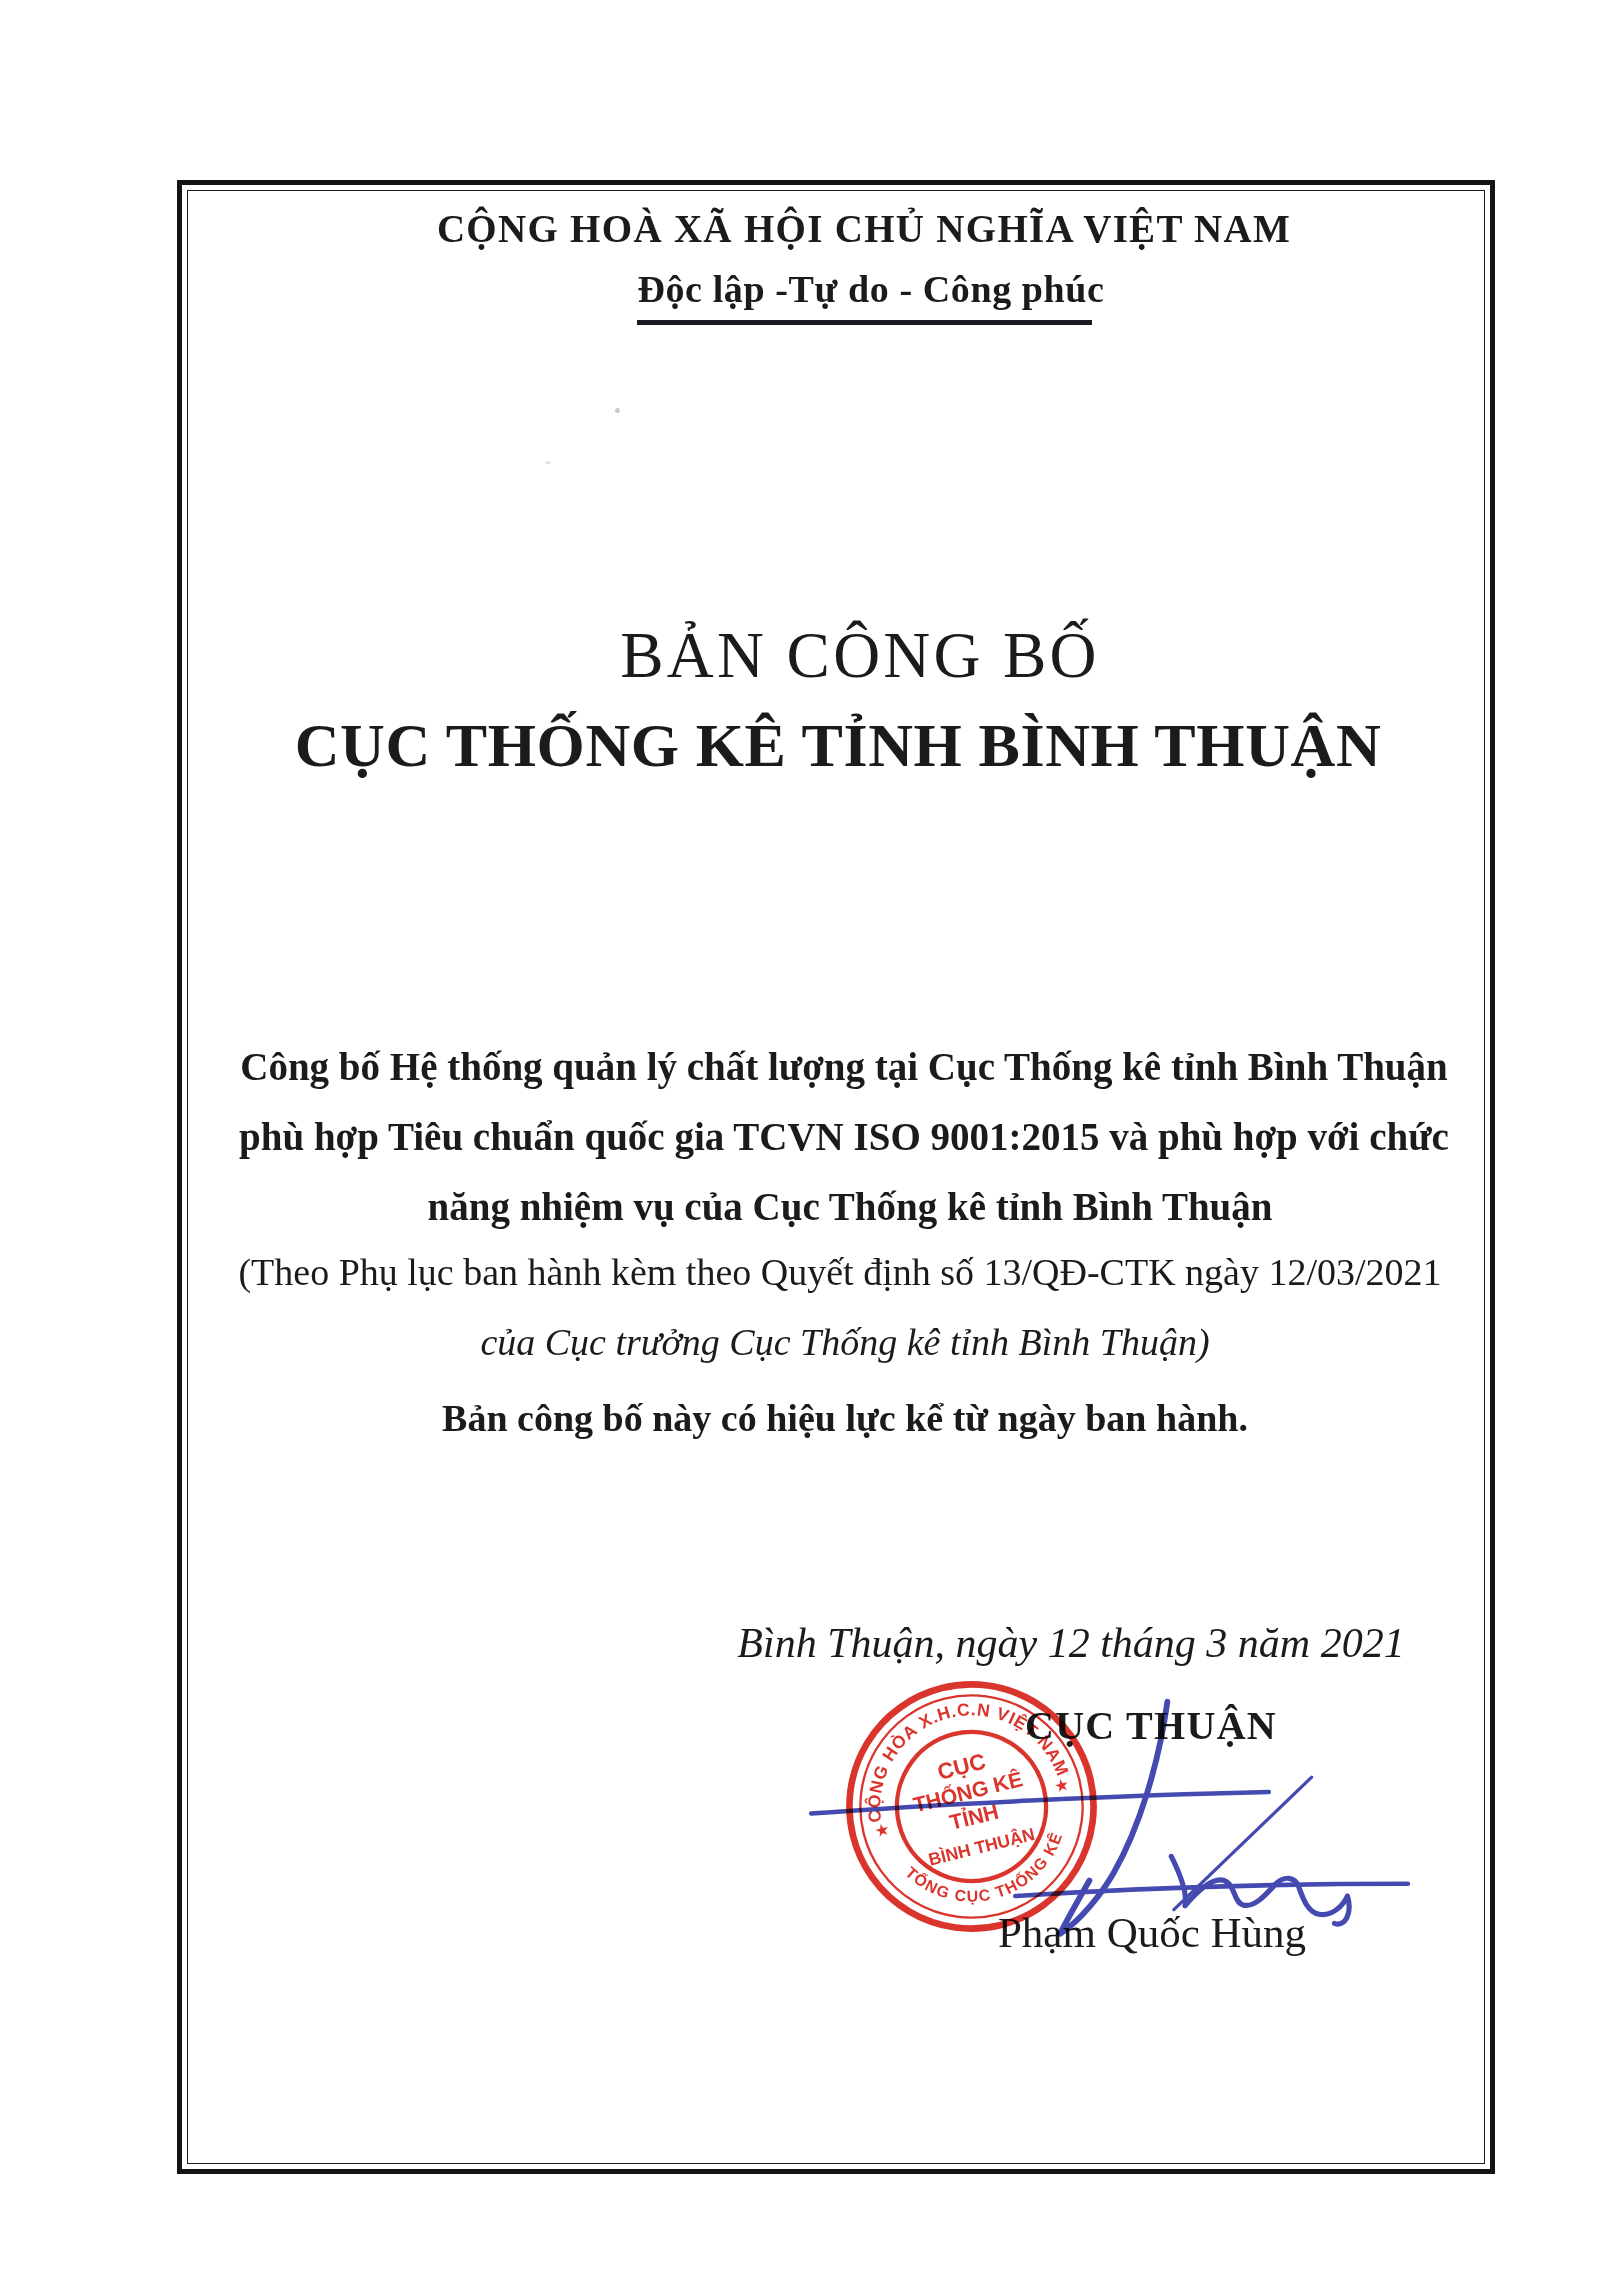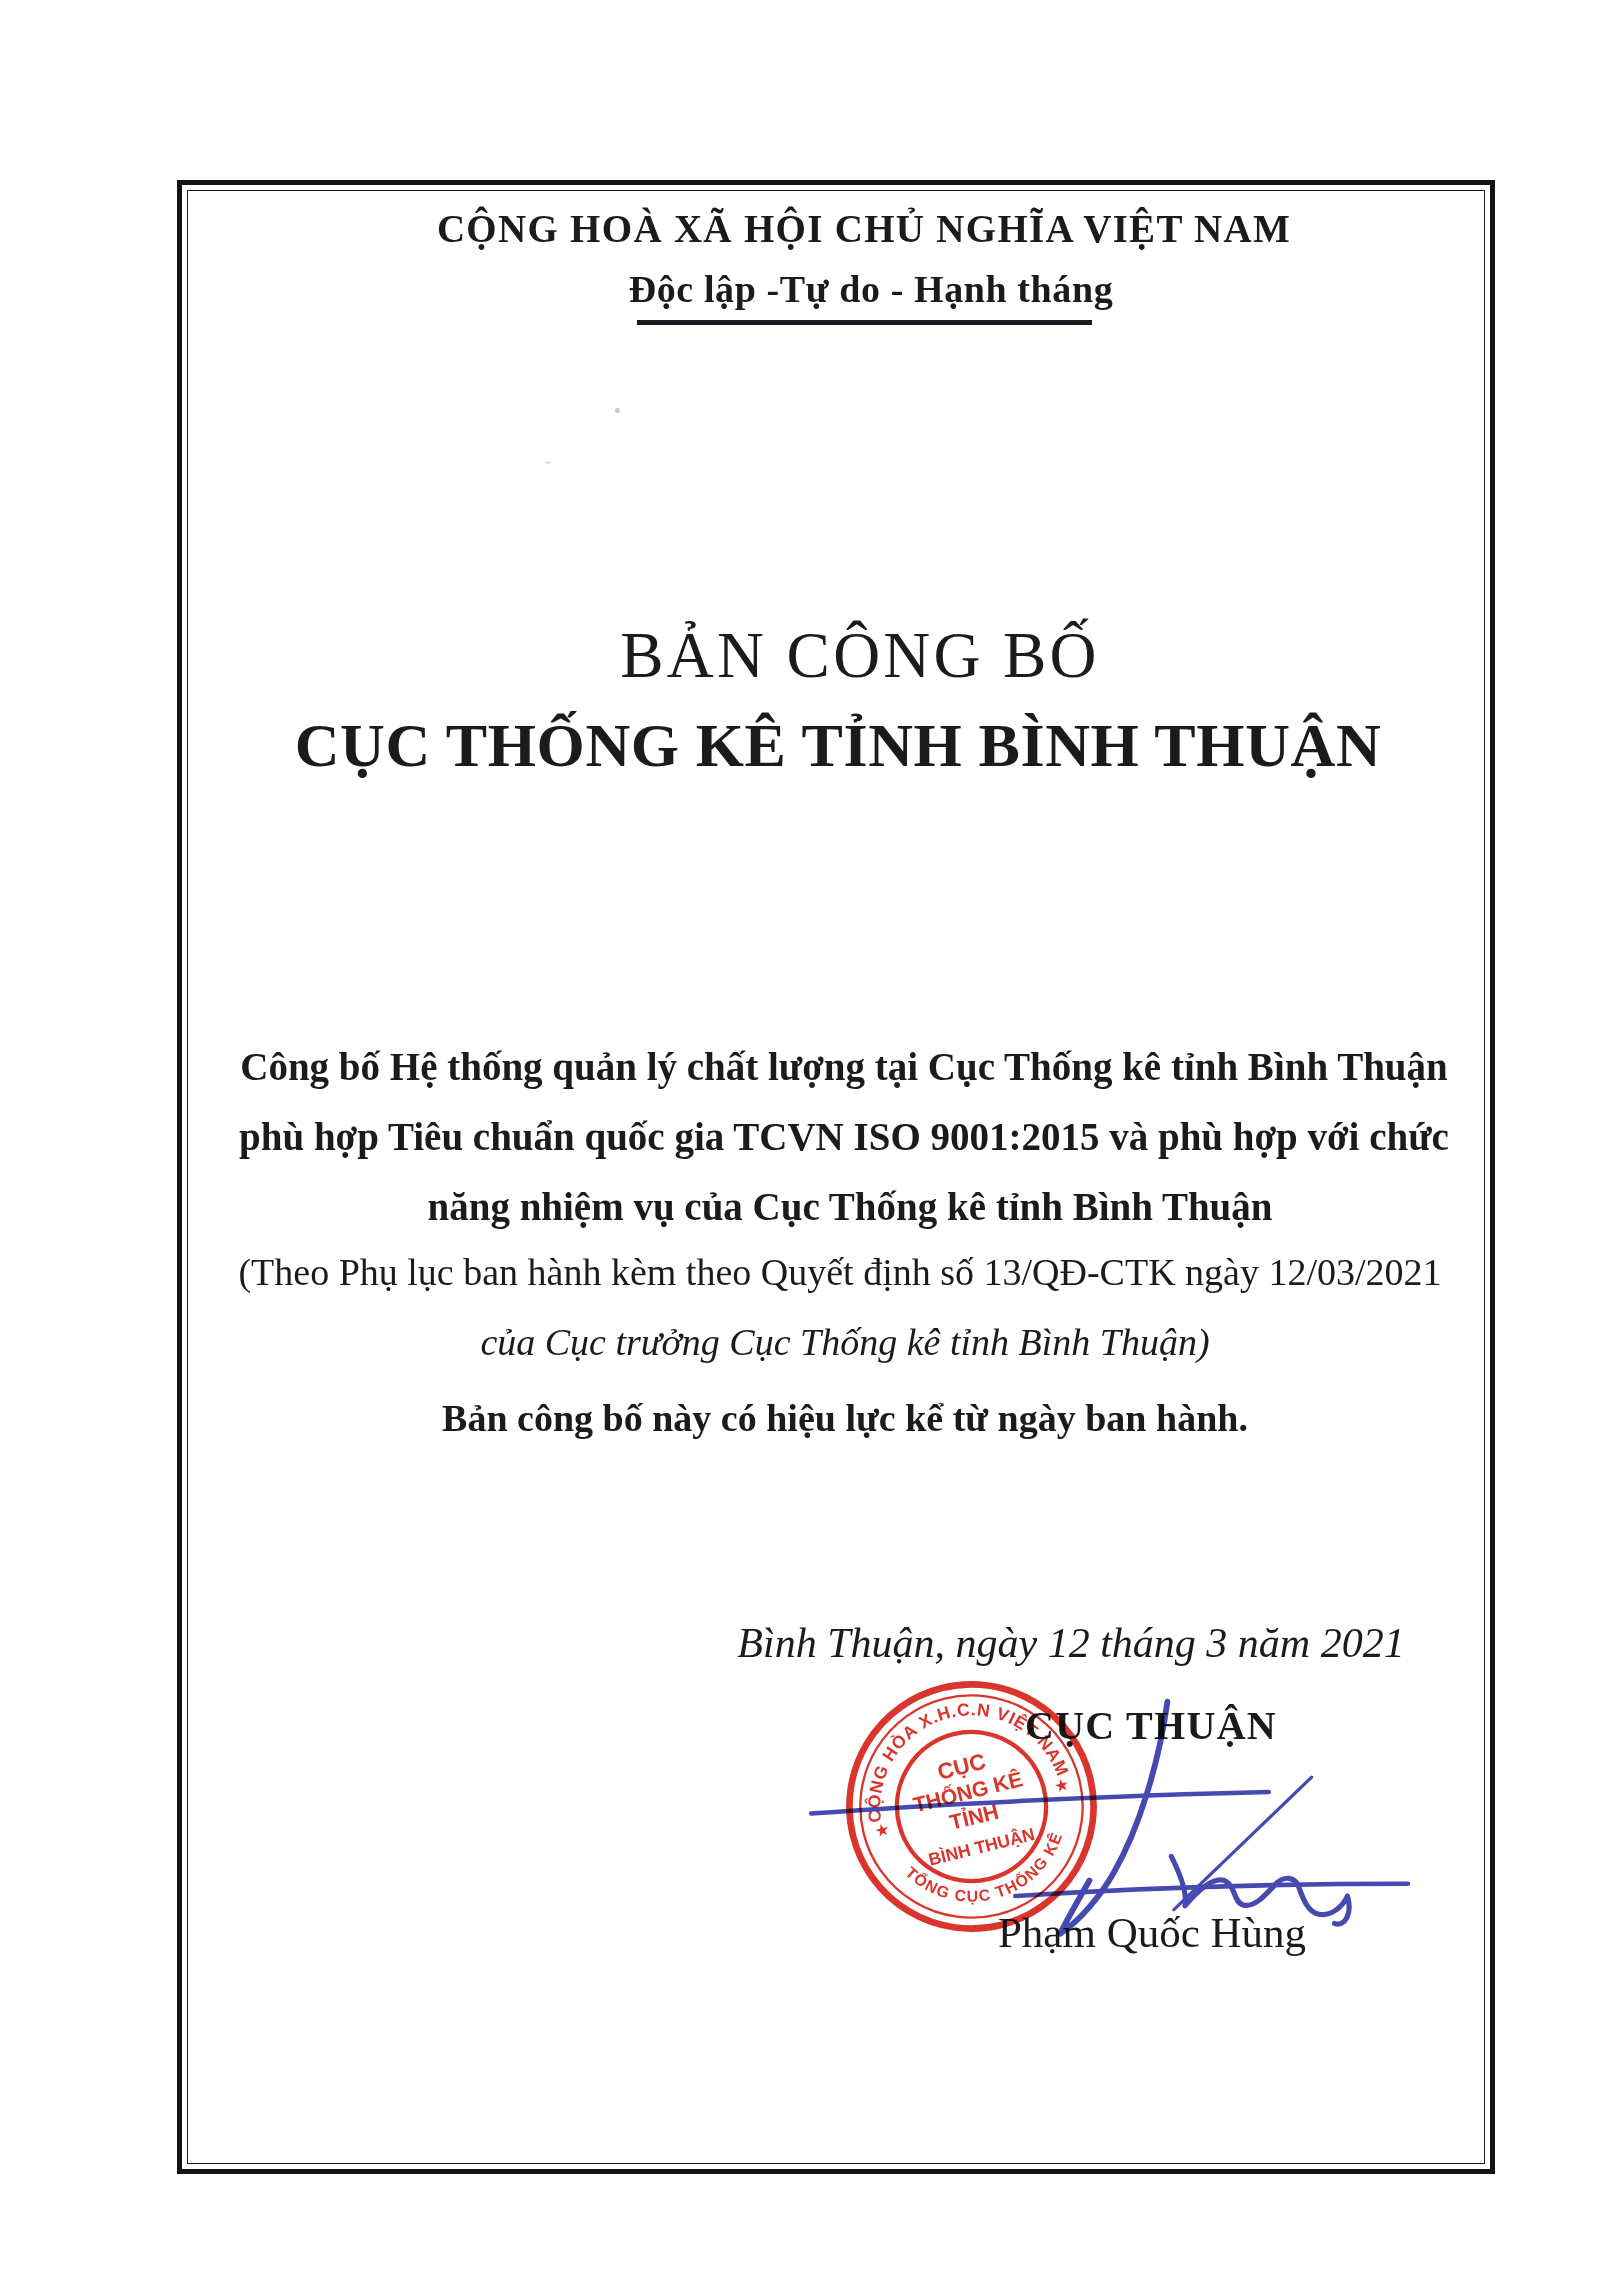--- a/index.html
+++ b/index.html
@@ -44,21 +44,21 @@
   .speck-2{left:545px;top:461px;width:5.8px;height:3.2px;opacity:.25;}
 </style>
 </head>
 <body>
 
 <div class="frame-outer">
   <div class="frame-inner"></div>
 </div>
 
 <div class="t header-l1">CỘNG HOÀ XÃ HỘI CHỦ NGHĨA VIỆT NAM</div>
-<div class="t header-l2">Độc lập -Tự do - Hạnh tháng</div>
+<div class="t header-l2">Độc lập -Tự do - Công phúc</div>
 <div class="header-rule"></div>
 
 <div class="speck speck-1"></div>
 <div class="speck speck-2"></div>
 
 <div class="t title-l1">BẢN CÔNG BỐ</div>
 <div class="t title-l2">CỤC THỐNG KÊ TỈNH BÌNH THUẬN</div>
 
 <div class="t body-l1">Công bố Hệ thống quản lý chất lượng tại Cục Thống kê tỉnh Bình Thuận</div>
 <div class="t body-l2">phù hợp Tiêu chuẩn quốc gia TCVN ISO 9001:2015 và phù hợp với chức</div>

